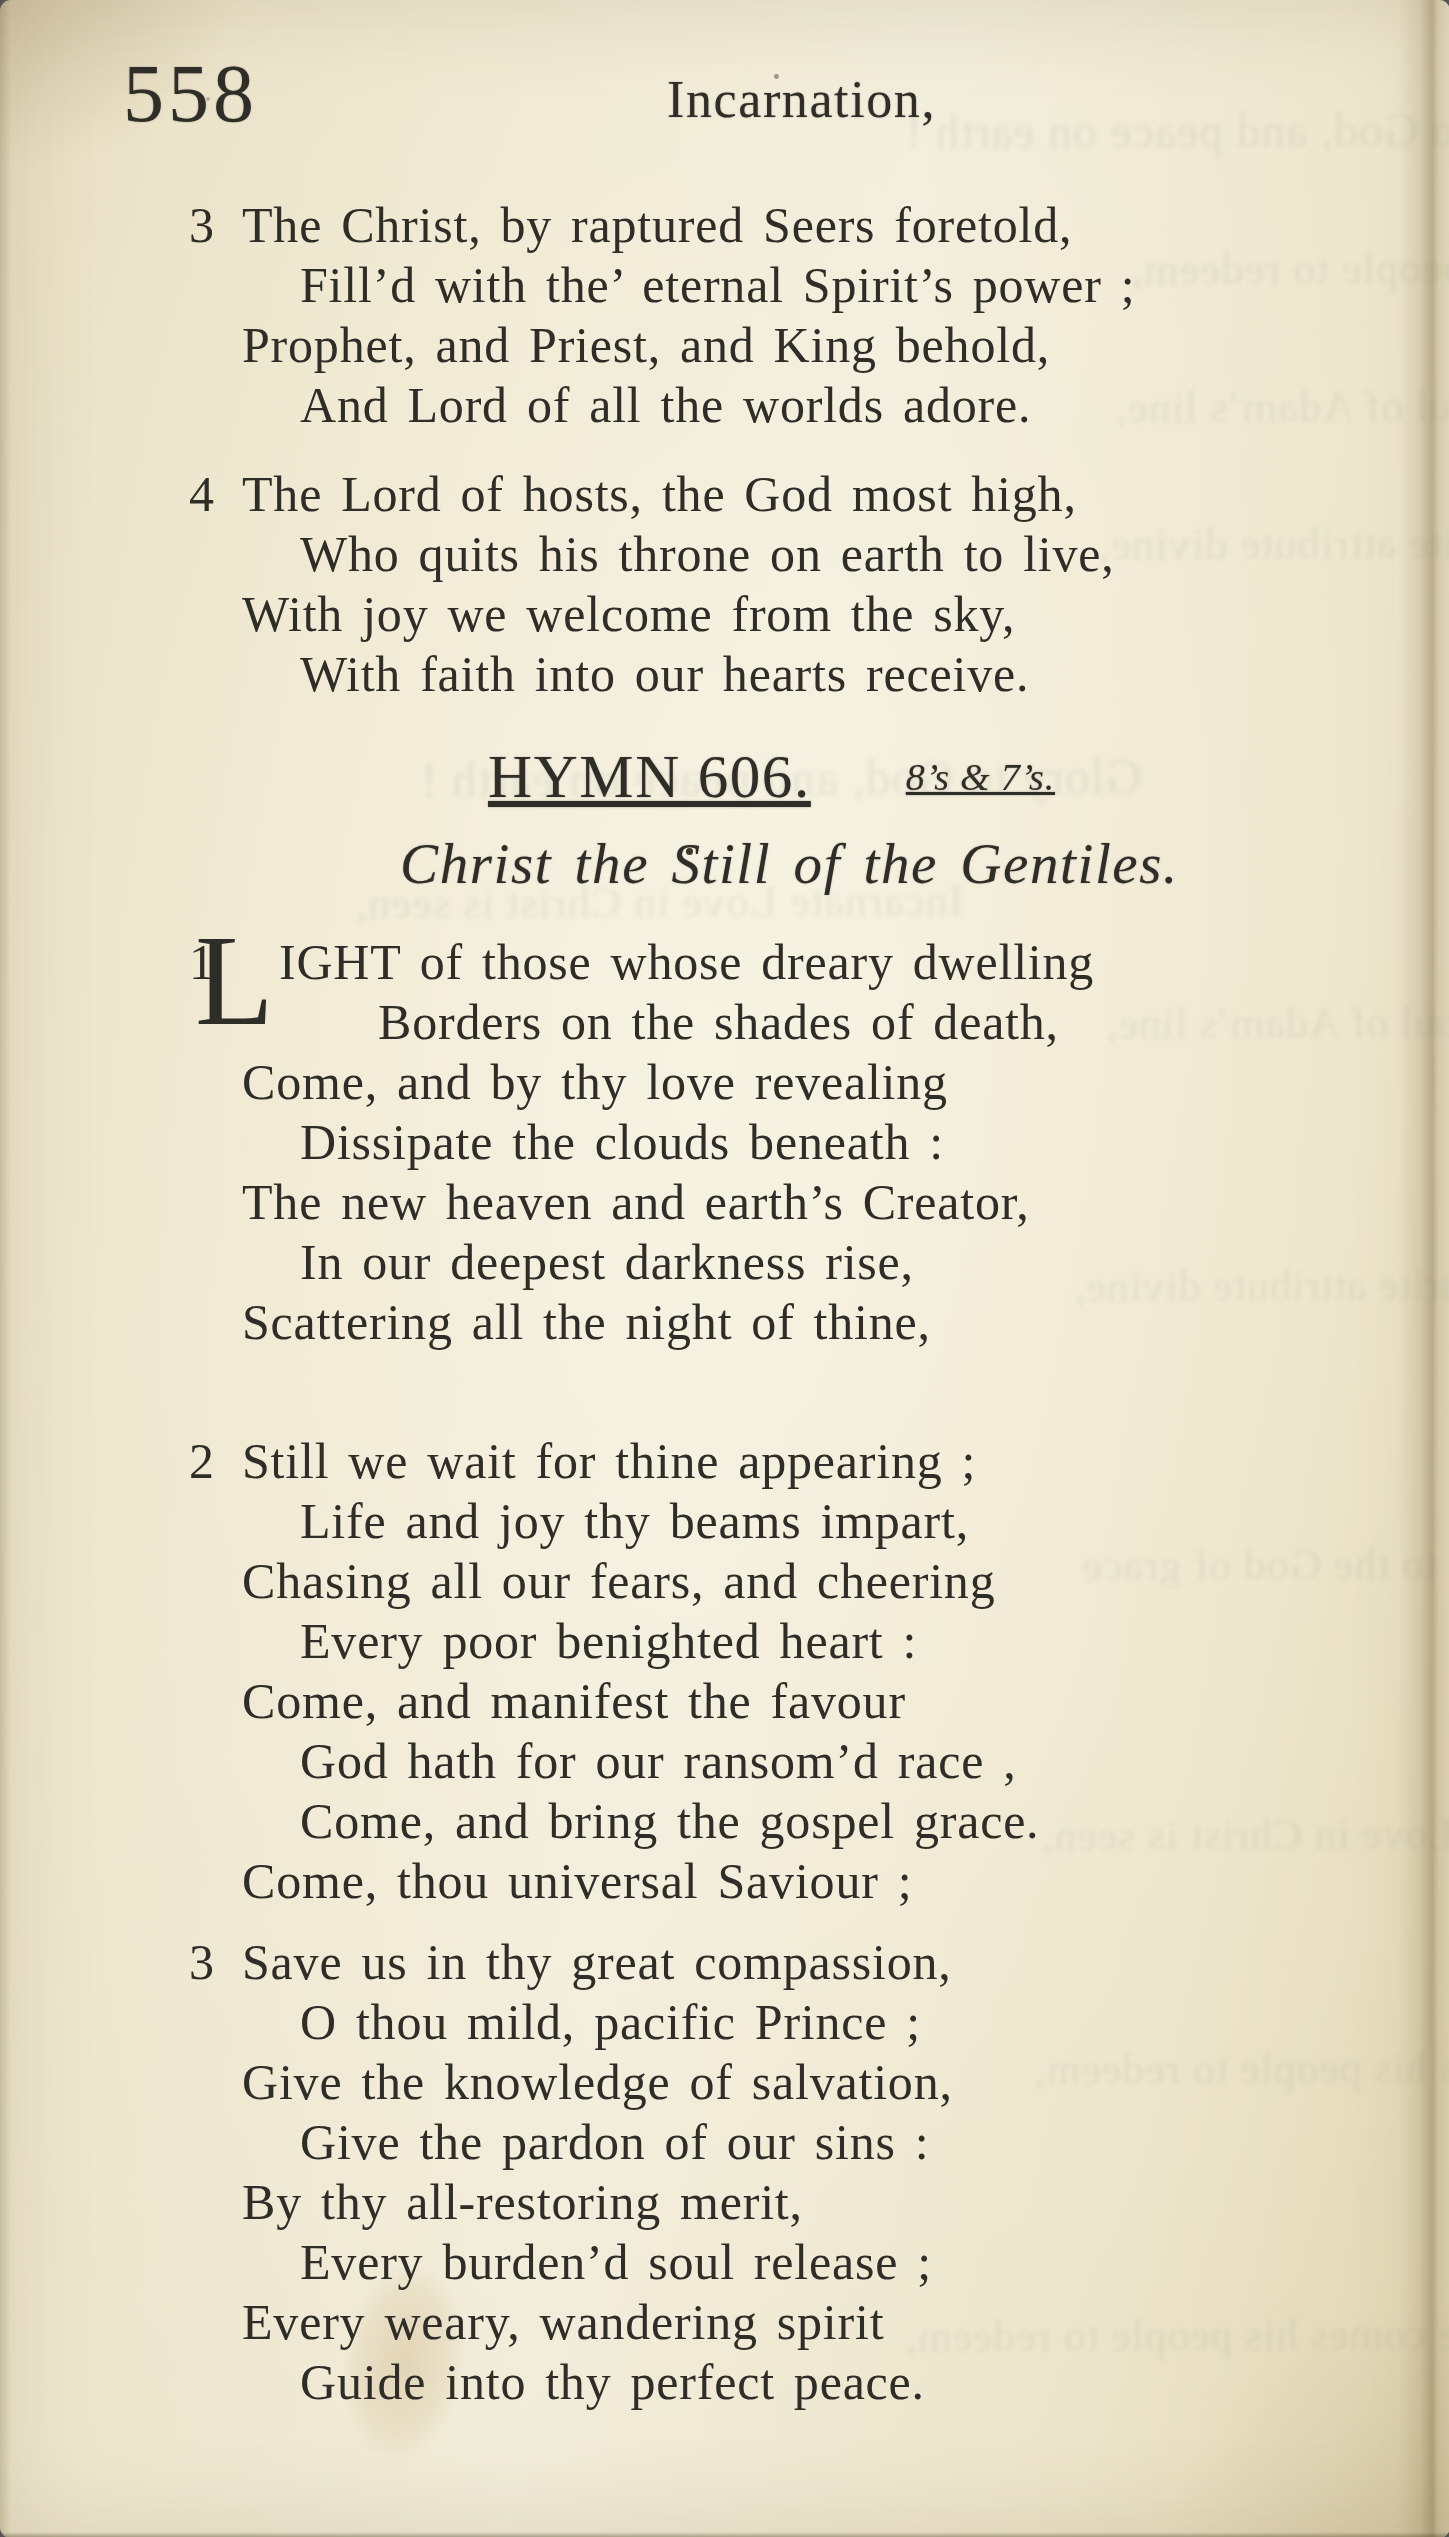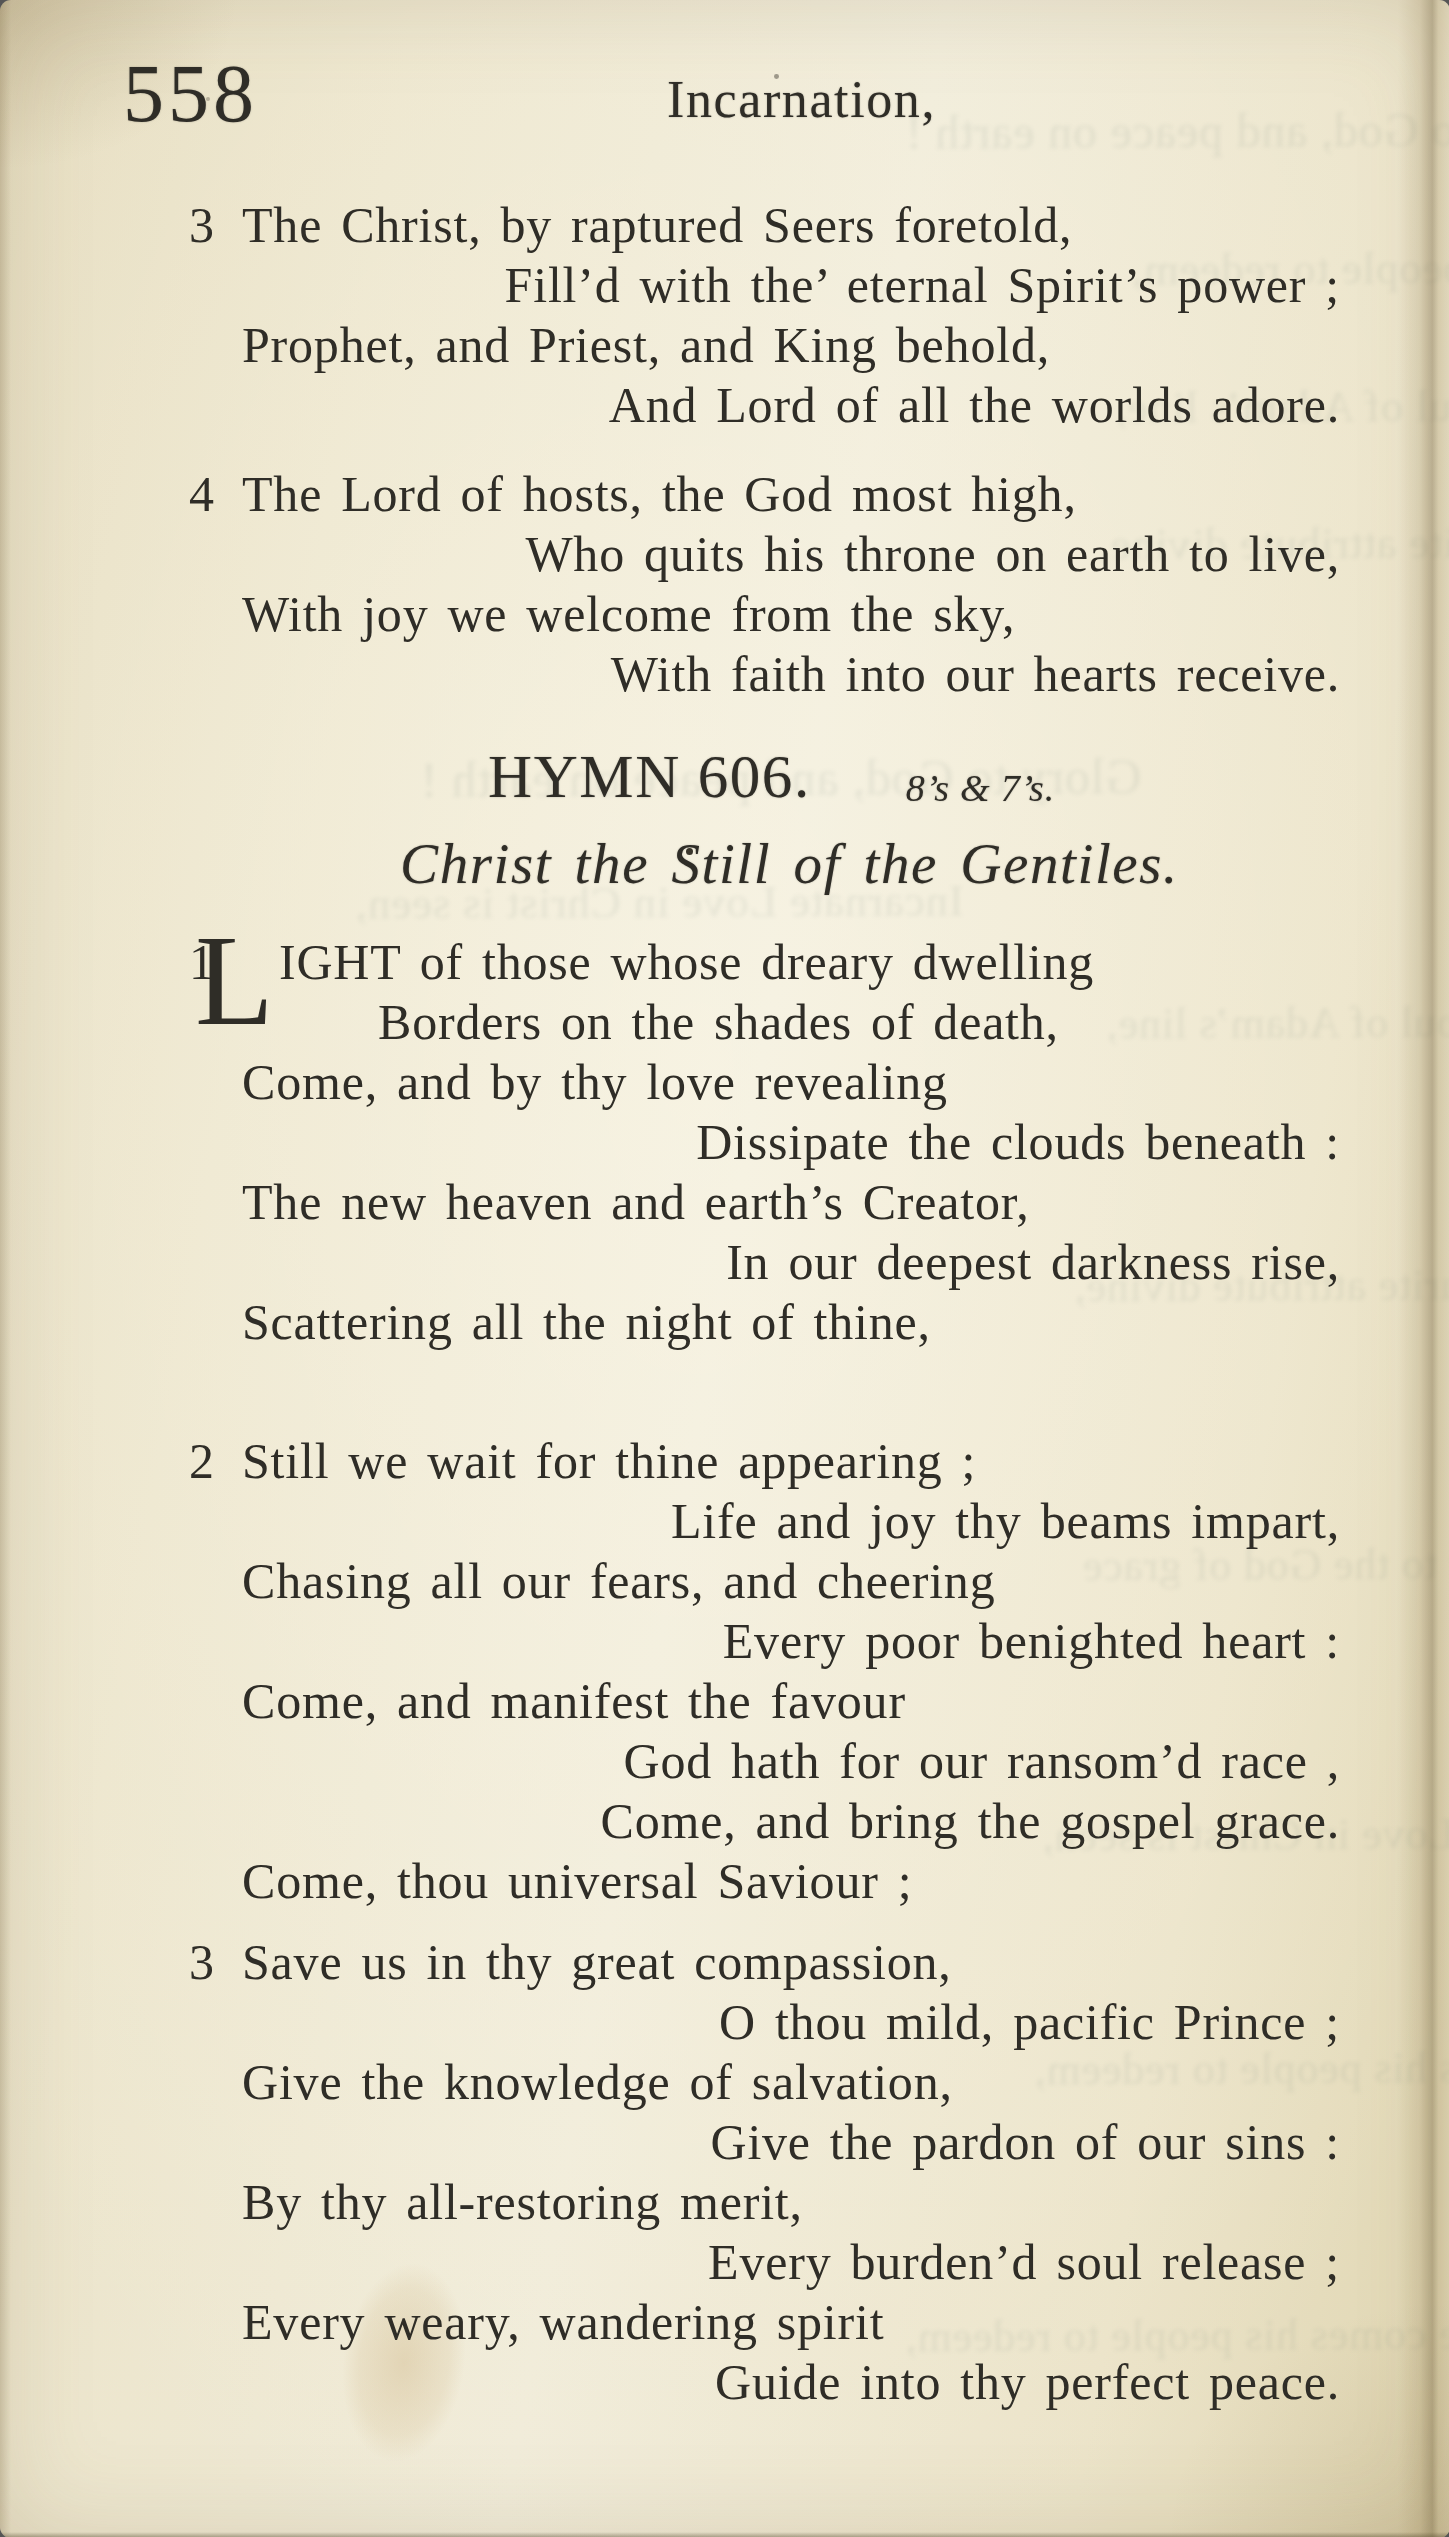--- a/index.html
+++ b/index.html
@@ -17,23 +17,23 @@
     box-shadow:inset 0 0 97px rgba(110,90,50,.18);
     border-radius:11px;
   }
   .txt{position:absolute;text-shadow:0 0 1.6px rgba(47,45,39,.38);}
   .pagenum{font-size:82px;line-height:1;letter-spacing:4px;}
   .runhead{font-size:52px;line-height:1;text-align:center;letter-spacing:1.6px;}
   .stanza{position:absolute;left:242px;width:1098px;font-size:50px;line-height:60px;
           letter-spacing:0.8px;word-spacing:5.7px;}
   .vnum{position:absolute;left:-53px;top:0;width:45px;}
   .line{white-space:nowrap;}
-  .indent{padding-left:58px;text-align:right;}
+  .indent{padding-left:58px;}
   .hymnhead{position:absolute;left:93px;right:0;display:flex;justify-content:center;
-            align-items:flex-end;gap:95px;font-size:61px;line-height:1;letter-spacing:1.6px;}
+            align-items:center;gap:95px;font-size:61px;line-height:1;letter-spacing:1.6px;text-decoration:underline;}
   .meter{font-style:italic;font-size:38px;letter-spacing:0.8px;}
   .hymntitle{position:absolute;left:129px;right:0;text-align:center;font-style:italic;
              font-size:57px;line-height:1;letter-spacing:1.6px;word-spacing:6.5px;}
   .dropcap{position:absolute;left:-47px;top:-3.2px;font-size:129px;line-height:.8;}
   .pad-after-cap{padding-left:37px;}
   .pad-under-cap{padding-left:136px;}
   .ghost{position:absolute;font-size:45px;color:#66796f;opacity:.11;
          filter:blur(2px);transform:scaleX(-1) rotate(.3deg);
          white-space:nowrap;letter-spacing:0.8px;}
   .stain{position:absolute;left:323px;top:2229px;width:162px;height:267px;

